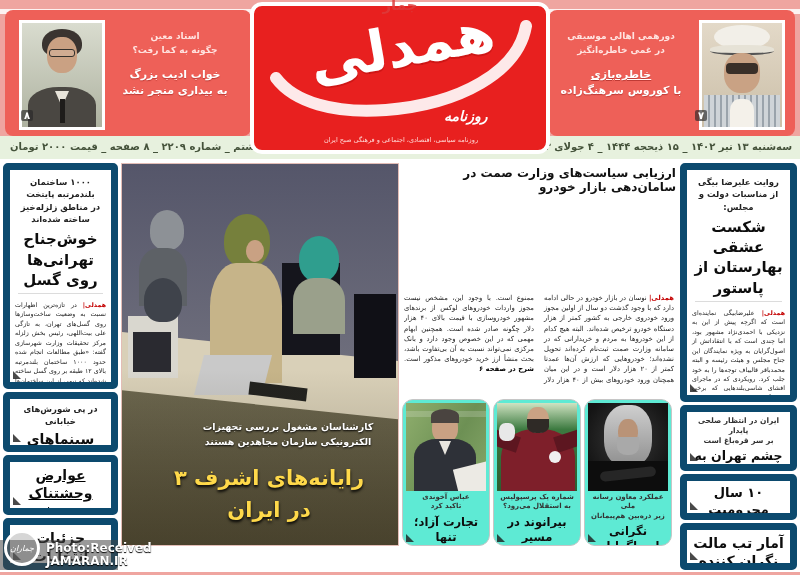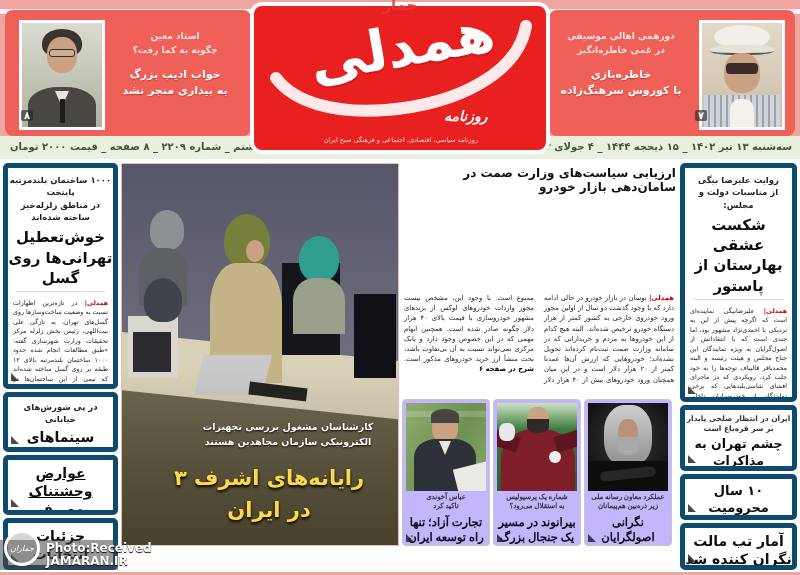--- a/index.html
+++ b/index.html
@@ -16,41 +16,41 @@
   .pagenum{position:absolute;font-size:10px;font-weight:bold;color:#fff;background:rgba(40,40,40,.65);padding:0 3px;border-radius:2px;}
   .masthead{position:absolute;left:250px;top:2px;width:300px;height:152px;background:#e8201f;border:4px solid #fff;border-radius:12px;box-sizing:border-box;z-index:3;overflow:hidden;}
   .logo-swoosh{position:absolute;left:0;top:0;}
   .logo-word{position:absolute;left:28px;top:8px;width:240px;text-align:center;color:#fff;font-size:56px;font-weight:bold;transform:rotate(-10deg);text-shadow:0 2px 0 rgba(150,0,0,.3);}
   .logo-type{position:absolute;left:190px;top:102px;color:#fff;font-size:14px;font-weight:bold;font-style:italic;}
   .logo-tagline{position:absolute;left:12px;top:130px;width:270px;color:#ffd9d6;font-size:6.5px;text-align:center;}
   .date-strip{position:absolute;left:0;top:136px;width:800px;height:23px;background:#e7f1de;z-index:1;}
   .date-strip .txt{position:absolute;top:5px;font-size:10px;font-weight:bold;color:#44523a;}
   
   .main{position:absolute;left:0;top:159px;width:800px;height:413px;background:#fff;}
-  .nbox{position:absolute;background:#fff;border:5px solid #0c4a6e;border-radius:5px;text-align:center;overflow:hidden;box-sizing:border-box;}
+  .nbox{position:absolute;background:#fff;border:7px solid #0c4a6e;border-radius:5px;text-align:center;overflow:hidden;box-sizing:border-box;}
   .k-sm{font-size:8.5px;font-weight:bold;color:#222;line-height:1.45;display:block;}
   .k-xs{font-size:7px;font-weight:bold;color:#333;line-height:1.35;display:block;}
   .hl-lg{font-size:15px;font-weight:bold;color:#0d0d0d;line-height:1.35;display:block;}
   .hl-md{font-size:14px;font-weight:bold;color:#0d0d0d;line-height:1.3;display:block;}
   .hl-sm{font-size:11.5px;font-weight:bold;color:#0d0d0d;line-height:1.3;display:block;}
   .btxt{font-size:6.3px;line-height:1.5;text-align:justify;color:#222;padding:3px 5px 0 5px;direction:rtl;}
   .lead{color:#c40000;font-weight:bold;}
   .corner{position:absolute;left:3px;bottom:3px;width:0;height:0;border-left:8px solid #1c1c1c;border-top:8px solid transparent;opacity:.8;}
   .sep{height:1px;background:#dcdcdc;margin:3px 8px;}
   
   .lead-kicker{position:absolute;left:402px;top:166px;width:274px;text-align:right;font-size:12px;font-weight:bold;color:#111;}
   .lead-headline{position:absolute;left:402px;top:180px;width:274px;text-align:center;font-weight:bold;color:#0a0a0a;font-size:41px;line-height:53px;}
   .lead-body{position:absolute;left:404px;top:293px;width:270px;height:102px;column-count:2;column-gap:10px;font-size:6.8px;line-height:1.5;text-align:justify;color:#222;overflow:hidden;}
   .more{font-weight:bold;color:#000;}
   
   .bigphoto{position:absolute;left:121px;top:163px;width:278px;height:383px;overflow:hidden;border:1px solid #e3bdb6;box-sizing:border-box;background:#5c5e70;}
   .ov-kicker{position:absolute;right:10px;bottom:96px;text-align:center;width:200px;color:#fff;font-size:9.5px;font-weight:bold;line-height:1.6;text-shadow:0 1px 2px #000;}
   .ov-headline{position:absolute;right:14px;bottom:18px;width:230px;text-align:center;color:#ffd94a;font-size:21px;font-weight:bold;line-height:1.55;text-shadow:0 2px 3px #000;}
   
-  .pbox{position:absolute;top:399px;width:88px;height:147px;background:#c4b5fd;border:1px solid #c6c6c6;border-radius:4px;box-sizing:border-box;text-align:center;overflow:hidden;font-family:Liberation Serif, serif;}
+  .pbox{position:absolute;top:399px;width:88px;height:147px;background:#5eead4;border:1px solid #c6c6c6;border-radius:11px;box-sizing:border-box;text-align:center;overflow:hidden;}
   .pbox .photo{position:absolute;left:3px;top:3px;right:3px;height:88px;overflow:hidden;}
   .pbox .cap{position:absolute;left:0;top:93px;width:100%;}
   
   .credit{position:absolute;left:0;top:540px;width:118px;height:30px;background:rgba(70,70,70,.55);z-index:4;}
   .credit .ring{position:absolute;left:4px;top:-10px;width:36px;height:36px;border:3px solid #fff;border-radius:50%;box-sizing:border-box;display:flex;align-items:center;justify-content:center;color:#fff;font-size:8px;font-style:italic;overflow:hidden;background:rgba(120,120,120,.3);}
   .credit .lines{position:absolute;left:46px;top:2px;direction:ltr;text-align:left;color:#fff;font-weight:bold;font-size:12px;line-height:13px;text-shadow:0 1px 1px #000;}
   
   .ph-shape{position:absolute;}
 </style>
 </head>
@@ -94,36 +94,36 @@
       <div class="ph-shape" style="left:8px;top:22px;width:64px;height:8px;border-radius:40%;background:#e6e2d6;border-bottom:2px solid #555;"></div>
       <div class="ph-shape" style="left:22px;top:30px;width:36px;height:40px;border-radius:45%;background:#c9a284;"></div>
       <div class="ph-shape" style="left:24px;top:40px;width:32px;height:11px;border-radius:4px;background:#3a2f28;"></div>
       <div class="ph-shape" style="left:2px;bottom:0;width:76px;height:32px;background:repeating-linear-gradient(90deg,#cfd4d8 0 4px,#9aa3ab 4px 6px);"></div>
       <div class="ph-shape" style="left:28px;bottom:0;width:24px;height:28px;border-radius:40% 40% 0 0;background:#f4f1ea;"></div>
     </div>
     <span class="pagenum" style="right:88px;top:100px;">۷</span>
     <div class="ptext" style="right:104px;">
       <span class="k">دورهمی اهالی موسیقی</span>
       <span class="k">در غمی خاطره‌انگیز</span>
-      <span class="h" style="margin-top:10px;">خاطره‌بازی</span>
+      <span class="h" style="margin-top:10px;text-decoration:underline;">خاطره‌بازی</span>
       <span class="h">با کوروس سرهنگ‌زاده</span>
     </div>
   </div>
 
   <div class="date-strip">
     <span class="txt" style="left:10px;">سال هشتم _ شماره ۲۲۰۹ _ ۸ صفحه _ قیمت ۲۰۰۰ تومان</span>
     <span class="txt" style="right:8px;">سه‌شنبه ۱۳ تیر ۱۴۰۲ _ ۱۵ ذیحجه ۱۴۴۴ _ ۴ جولای ۲۰۲۳</span>
   </div>
 
   <div class="main"></div>
 
   <div class="nbox" style="left:3px;top:163px;width:115px;height:226px;">
     <span class="k-sm" style="margin-top:6px;">۱۰۰۰ ساختمان بلندمرتبه پایتخت</span>
     <span class="k-sm">در مناطق زلزله‌خیز ساخته شده‌اند</span>
-    <span class="hl-lg" style="margin-top:4px;">خوش‌تعطیل</span>
+    <span class="hl-lg" style="margin-top:4px;">خوش‌جناح</span>
     <span class="hl-lg">تهرانی‌ها روی گسل</span>
     <div class="sep"></div>
     <div class="btxt" style="height:126px;overflow:hidden;"><span class="lead">همدلی|</span><span> در تازه‌ترین اظهارات نسبت به وضعیت ساخت‌وسازها روی گسل‌های تهران، به تازگی علی بیت‌اللهی، رئیس بخش زلزله مرکز تحقیقات وزارت شهرسازی گفته: «طبق مطالعات انجام شده حدود ۱۰۰۰ ساختمان بلندمرتبه بالای ۱۲ طبقه بر روی گسل ساخته شده‌اند که نیمی از این ساختمان‌ها در منطقه یک تهران واقع شده‌اند.» بیت‌اللهی از ۱۰۰۰ برج بلندمرتبه بر روی گسل سخن می‌گوید که چند سال پیش این آمار کمتر از نصف بود. سال ۱۳۹۶ مجید فراهانی، رئیس کمیته بودجه و نظارت شورای شهر تهران گفته بود: طی بررسی‌ها ۴۰۰ برج روی گسل‌های تهران ساخته شده است.</span></div>
     <span class="corner"></span>
   </div>
 
   <div class="nbox" style="left:3px;top:392px;width:115px;height:60px;">
     <span class="k-sm" style="margin-top:4px;">در پی شورش‌های خیابانی</span>
     <span class="hl-md" style="margin-top:2px;">سینماهای فرانسه</span>
     <span class="hl-md">تعطیل شد</span>

